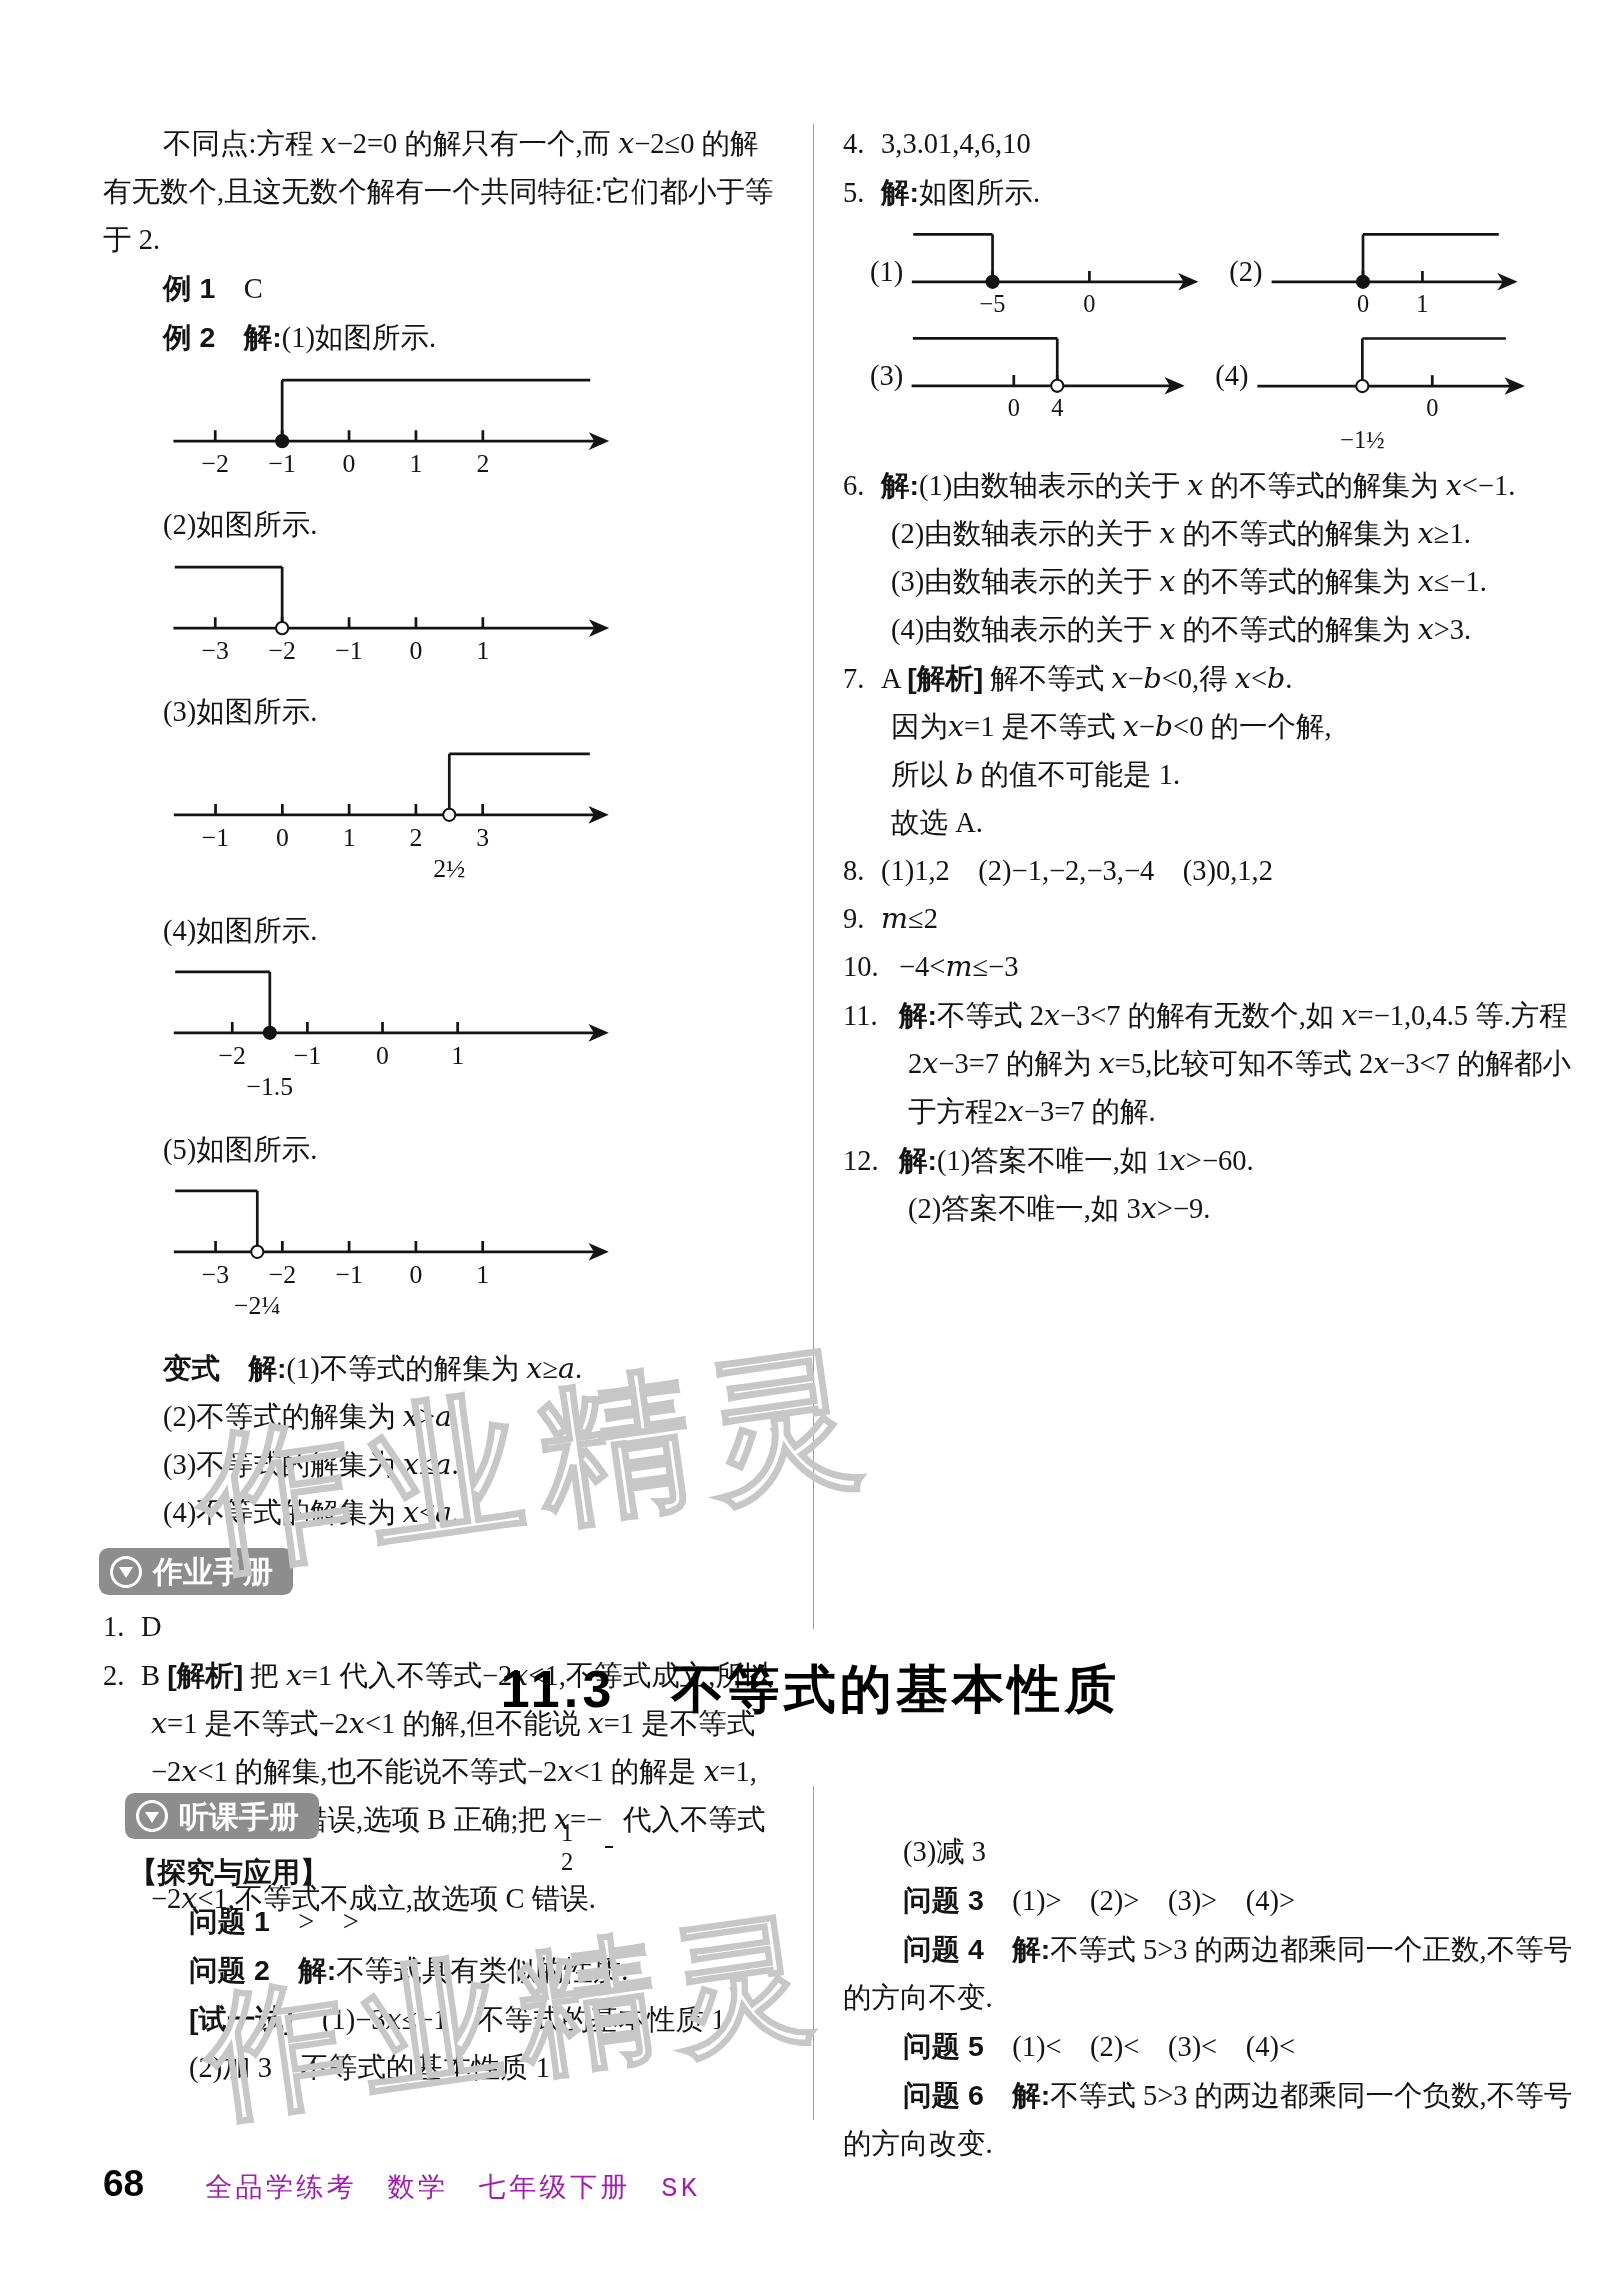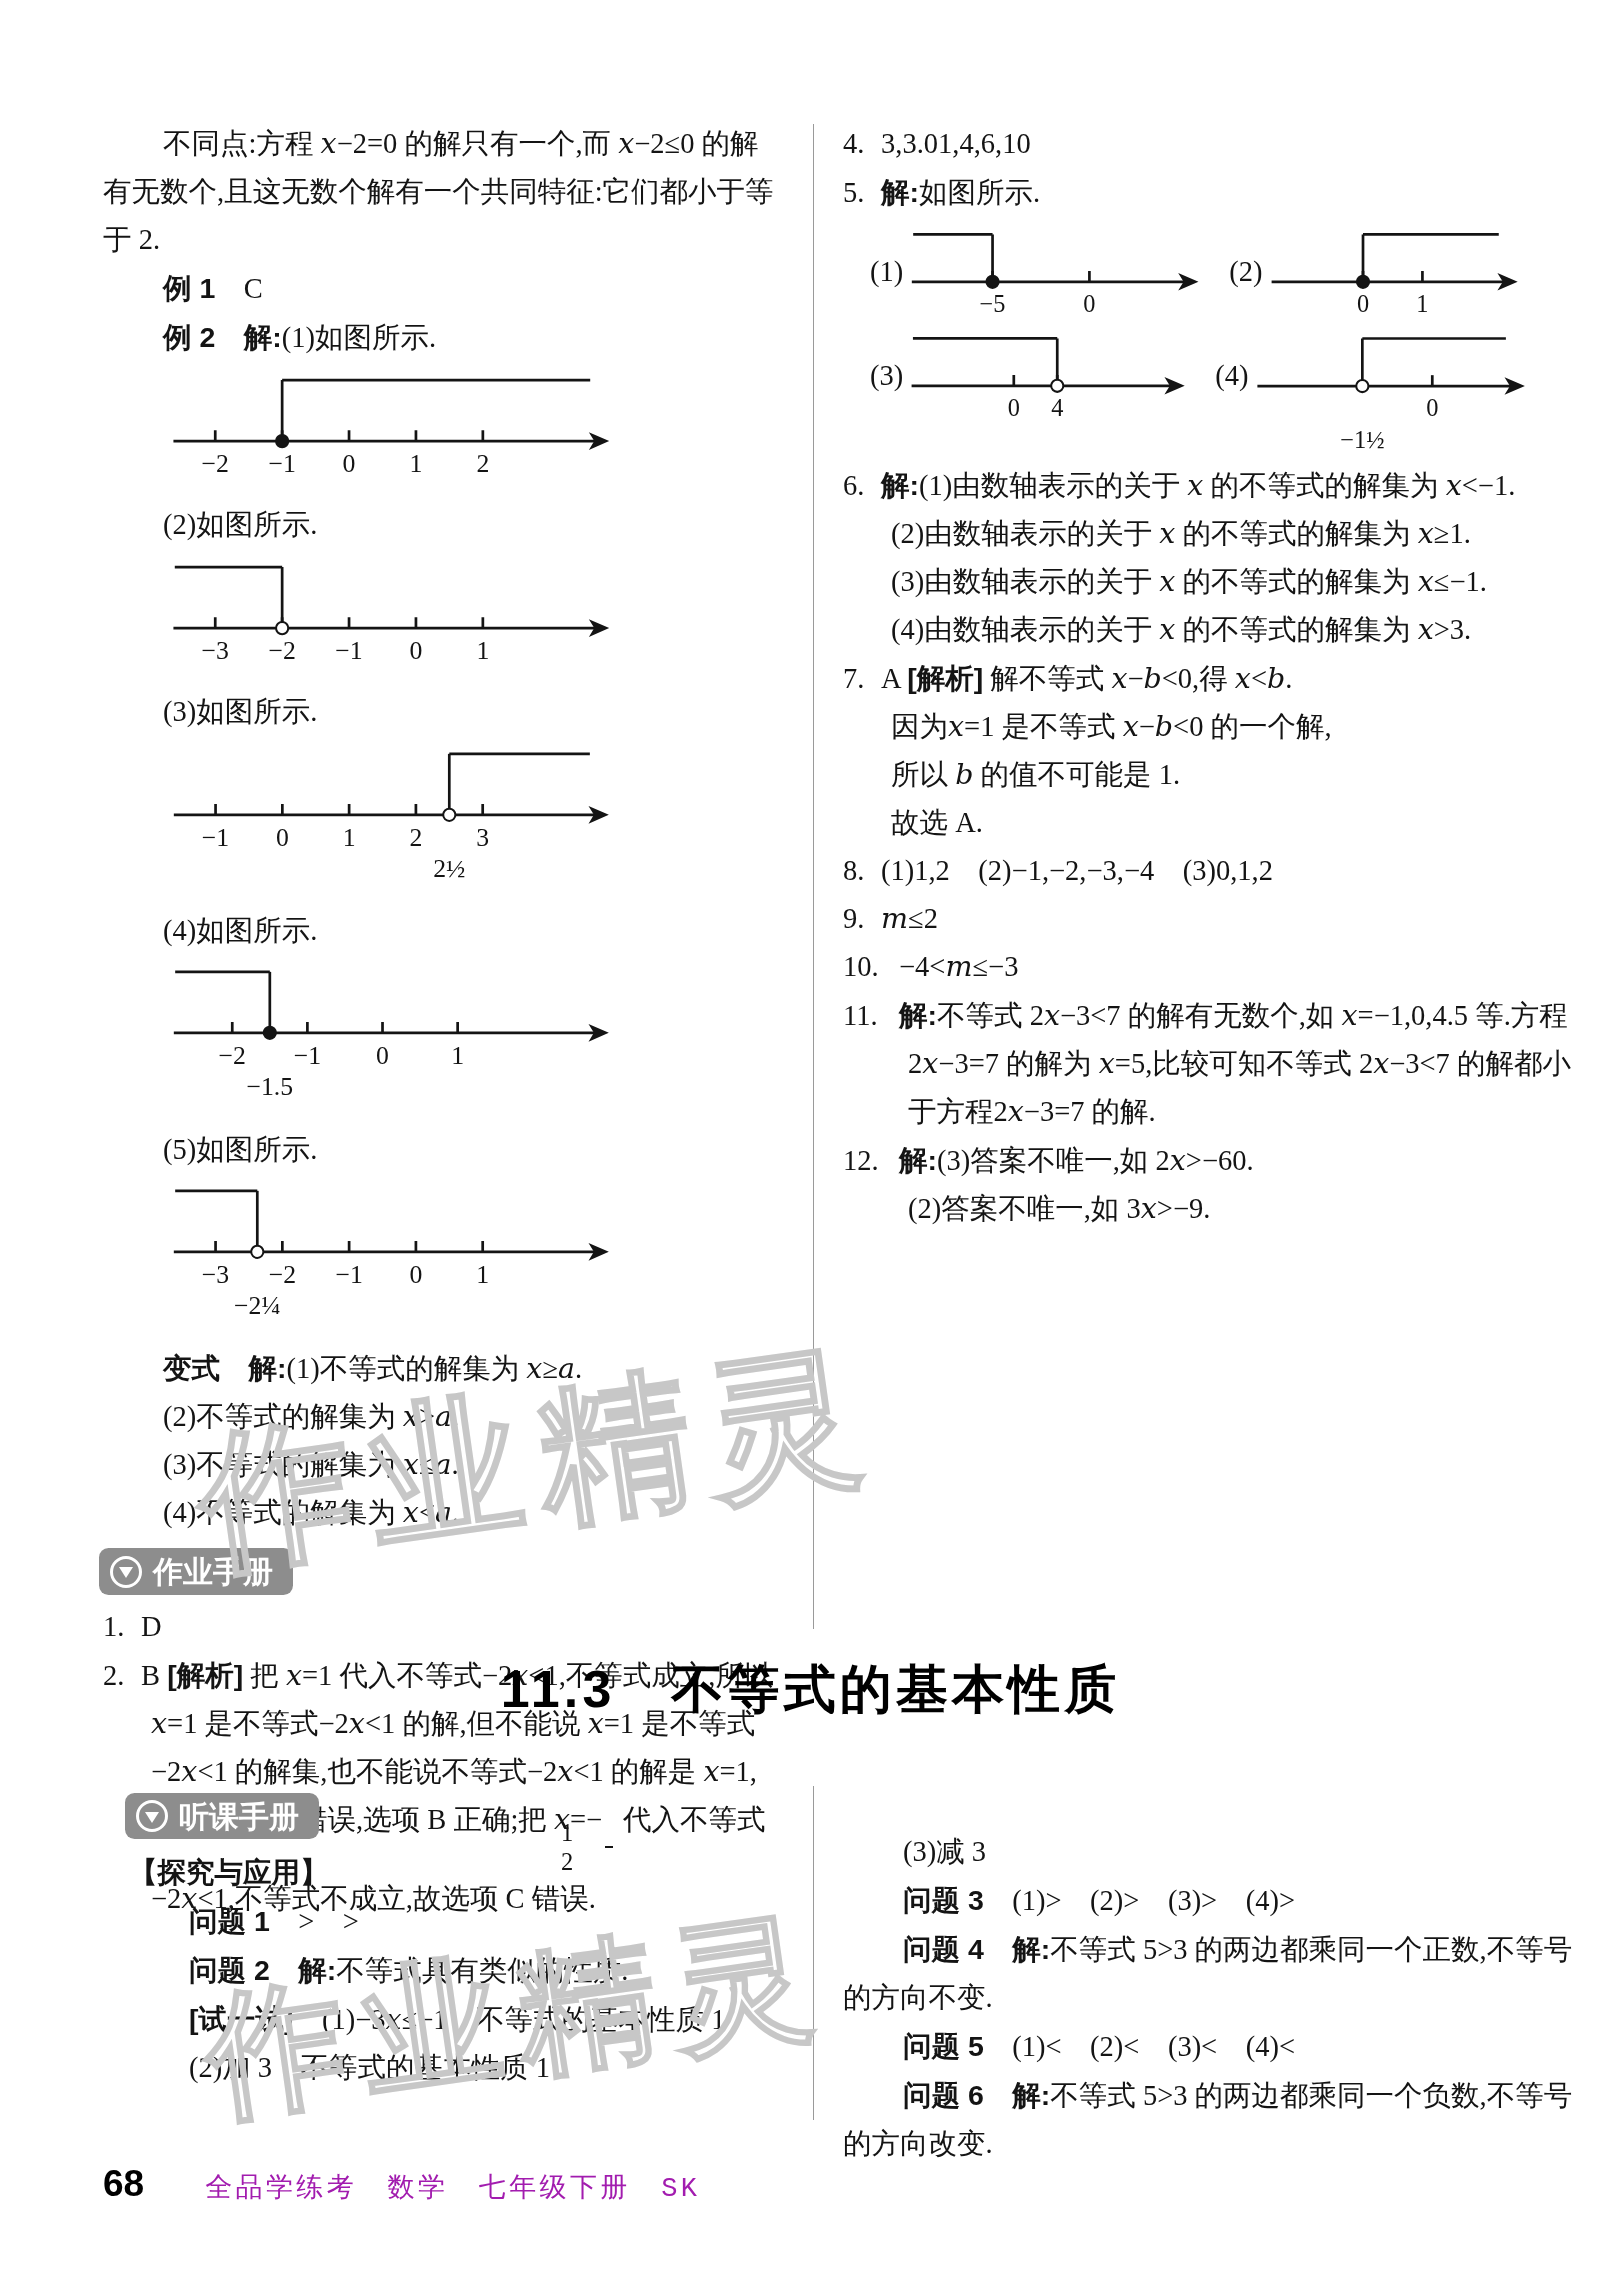--- a/index.html
+++ b/index.html
@@ -212,21 +212,21 @@
       <div class="sub"><span>(3)由数轴表示的关于 </span><span class="i">x</span><span> 的不等式的解集为 </span><span class="i">x</span><span>≤−1.</span></div>
       <div class="sub"><span>(4)由数轴表示的关于 </span><span class="i">x</span><span> 的不等式的解集为 </span><span class="i">x</span><span>&gt;3.</span></div>
       <div class="li"><span class="num">7.</span><span>A </span><span class="b">[解析]</span><span> 解不等式 </span><span class="i">x</span><span>−</span><span class="i">b</span><span>&lt;0,得 </span><span class="i">x</span><span>&lt;</span><span class="i">b</span><span>.</span></div>
       <div class="sub"><span>因为</span><span class="i">x</span><span>=1 是不等式 </span><span class="i">x</span><span>−</span><span class="i">b</span><span>&lt;0 的一个解,</span></div>
       <div class="sub"><span>所以 </span><span class="i">b</span><span> 的值不可能是 1.</span></div>
       <div class="sub"><span>故选 A.</span></div>
       <div class="li"><span class="num">8.</span><span>(1)1,2　(2)−1,−2,−3,−4　(3)0,1,2</span></div>
       <div class="li"><span class="num">9.</span><span class="i">m</span><span>≤2</span></div>
       <div class="li wide"><span class="num">10.</span><span>−4&lt;</span><span class="i">m</span><span>≤−3</span></div>
       <div class="li wide"><span class="num">11.</span><span class="b">解:</span><span>不等式 2</span><span class="i">x</span><span>−3&lt;7 的解有无数个,如 </span><span class="i">x</span><span>=−1,0,4.5 等.方程 2</span><span class="i">x</span><span>−3=7 的解为 </span><span class="i">x</span><span>=5,比较可知不等式 2</span><span class="i">x</span><span>−3&lt;7 的解都小于方程2</span><span class="i">x</span><span>−3=7 的解.</span></div>
-      <div class="li wide"><span class="num">12.</span><span class="b">解:</span><span>(3)答案不唯一,如 2</span><span class="i">x</span><span>&gt;−60.</span></div>
+      <div class="li wide"><span class="num">12.</span><span class="b">解:</span><span>(1)答案不唯一,如 1</span><span class="i">x</span><span>&gt;−60.</span></div>
       <div class="sub wide"><span>(2)答案不唯一,如 3</span><span class="i">x</span><span>&gt;−9.</span></div>
     </div>
 
   <h1 class="section-title">11.3　不等式的基本性质</h1>
 
   <div class="col" id="col-bl"><div class="badge">
         <span class="badge-icon"></span>
         <span class="badge-text">听课手册</span>
       </div><div class="p"><span class="b">【探究与应用】</span></div><div class="p ind2"><span class="b">问题 1</span><span>　&gt;　&gt;</span></div><div class="p ind2"><span class="b">问题 2</span><span>　</span><span class="b">解:</span><span>不等式具有类似的性质.</span></div><div class="p ind2"><span class="b">[试一试]</span><span>　(1)−3</span><span class="i">x</span><span>≤−1　不等式的基本性质 1</span></div><div class="p ind2"><span>(2)加 3　不等式的基本性质 1</span></div></div>
   <div class="col" id="col-br">

